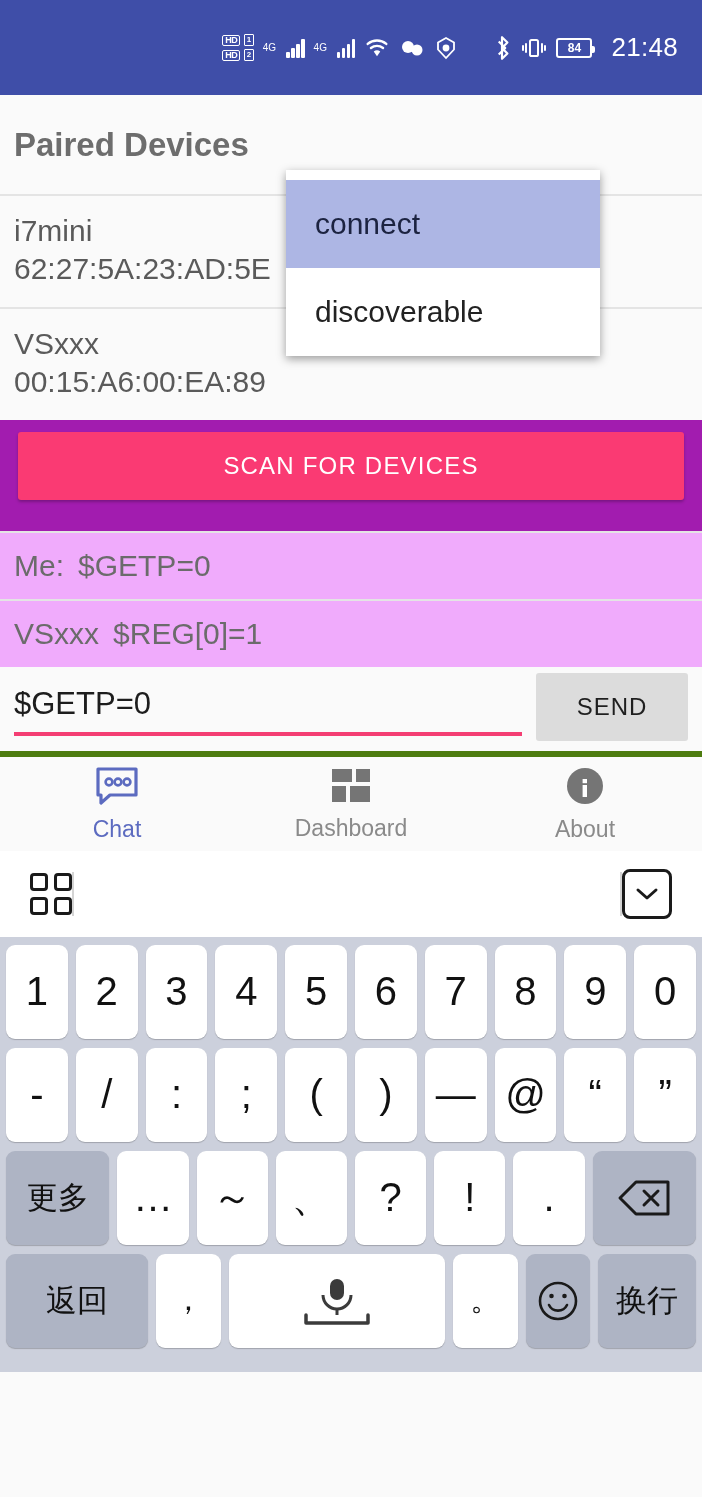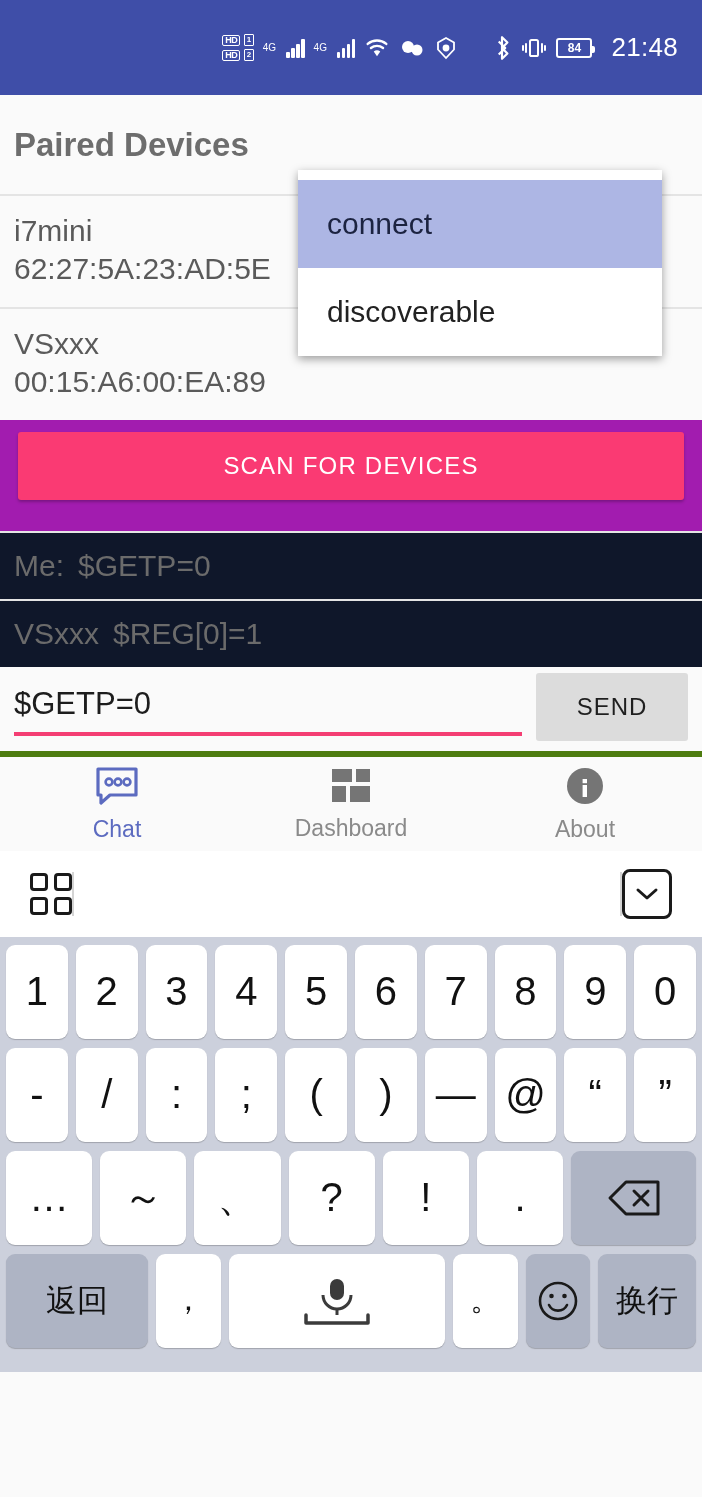--- a/index.html
+++ b/index.html
@@ -57,21 +57,21 @@
   }
   .app-title { font-size: 34px; letter-spacing: 0.2px; }
   .overflow {
     margin-left: auto; display: flex; flex-direction: column;
     gap: 6px; padding: 6px 10px; cursor: pointer;
   }
   .overflow span { width: 8px; height: 8px; border-radius: 50%; background: #fff; display: block; }
 
   
   .menu {
-    position: absolute; left: 298px; top: 170px; width: 364px;
+    position: absolute; left: 286px; top: 170px; width: 314px;
     background: #ffffff; z-index: 30;
     box-shadow: 0 3px 9px rgba(0,0,0,0.38);
   }
   .menu-item {
     height: 88px; display: flex; align-items: center;
     padding-left: 29px; font-size: 30px; color: #222; cursor: pointer;
   }
   .menu-item.sel { background: #adb6e4; color: #1c2340; }
   .menu-spacer { height: 10px; }
 
@@ -94,21 +94,21 @@
   .scanbtn {
     width: 100%; height: 68px; background: #fa3a73; color: #ffffff;
     border: none; border-radius: 3px; font-size: 24px; letter-spacing: 1.2px;
     font-family: "Liberation Sans", sans-serif; cursor: pointer;
     box-shadow: 0 2px 3px rgba(0,0,0,0.25);
   }
 
   
   .msg {
     height: 66px; display: flex; align-items: center;
-    padding-left: 14px; font-size: 30px; color: #6b6b6b; background: #0f172a;
+    padding-left: 14px; font-size: 30px; color: #6b6b6b; background: #f0abfc;
   }
   .msg .who { margin-right: 14px; }
 
   
   .inputrow {
     display: flex; align-items: center; gap: 14px;
     padding: 6px 14px 10px 14px; background: #fafafa;
   }
   .field { flex: 1; position: relative; }
   .field input {
@@ -372,20 +372,21 @@
       <div class="key">;</div>
       <div class="key">(</div>
       <div class="key">)</div>
       <div class="key">—</div>
       <div class="key">@</div>
       <div class="key">“</div>
       <div class="key">”</div>
     </div>
 
     <div class="krow">
+      <div class="key dark cjk w15">更多</div>
       <div class="key">…</div>
       <div class="key">～</div>
       <div class="key">、</div>
       <div class="key">?</div>
       <div class="key">!</div>
       <div class="key">.</div>
       <div class="key dark w15 backspace">
         <svg width="56" height="40" viewBox="0 0 56 40">
           <path d="M20 4h32v32H20L4 20z" fill="none" stroke="#1a1a1a" stroke-width="3" stroke-linejoin="round"></path>
           <path d="M28 13l14 14M42 13L28 27" stroke="#1a1a1a" stroke-width="3" stroke-linecap="round"></path>

